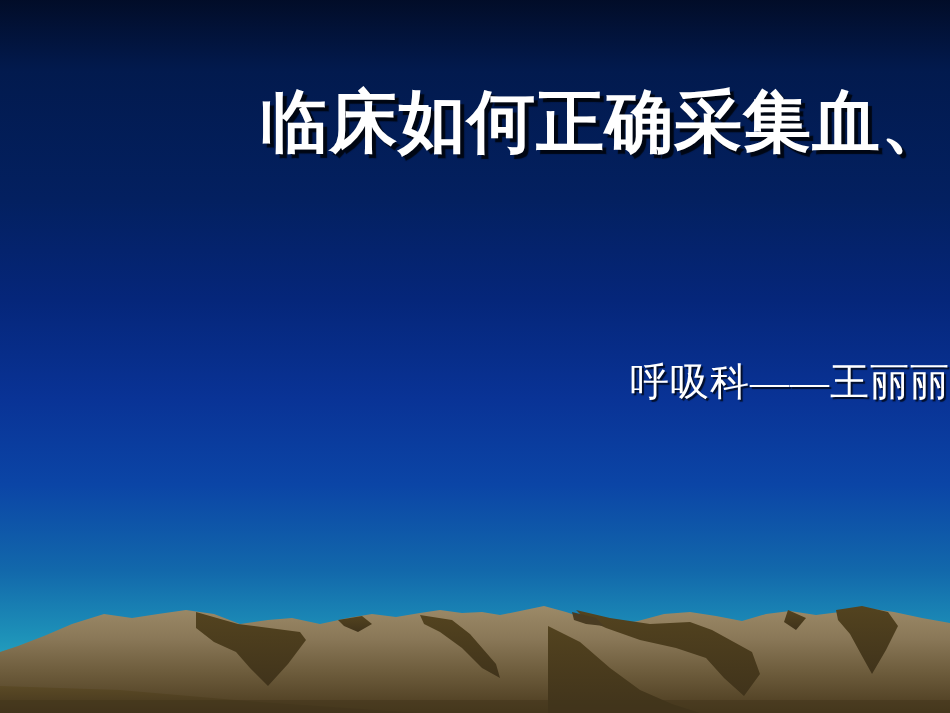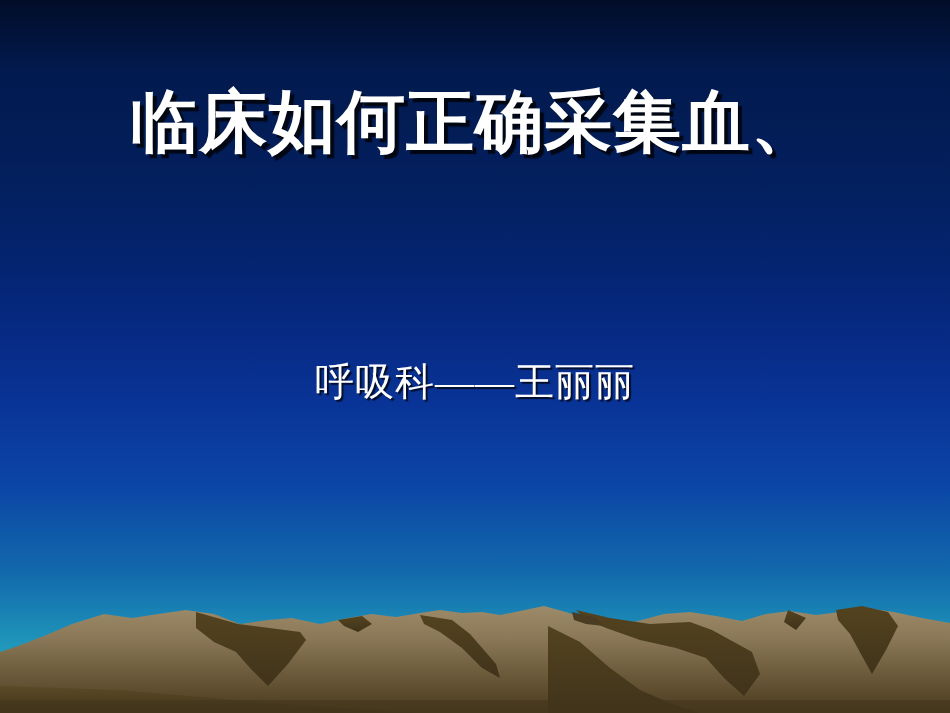--- a/index.html
+++ b/index.html
@@ -58,38 +58,38 @@
     width: 950px;
     height: 123px;
   }
 
   
   .title-block {
     position: absolute;
     left: 0;
     top: 74px;
     width: 950px;
-    text-align: center;
+    text-align: right;
   }
   .title-line {
     color: #ffffff;
     font-size: 68px;
     font-weight: bold;
     line-height: 1.44;
     letter-spacing: 1px;
     text-shadow: 4px 4px 1px rgba(0,0,0,0.78);
     white-space: nowrap;
   }
 
   .subtitle-block {
     position: absolute;
     left: 0;
     top: 358px;
     width: 950px;
-    text-align: center;
+    text-align: right;
   }
   .subtitle-line {
     color: #ffffff;
     font-size: 39px;
     font-weight: normal;
     line-height: 1.25;
     letter-spacing: 1px;
     text-shadow: 2px 2px 1px rgba(0,0,0,0.72);
     white-space: nowrap;
   }

